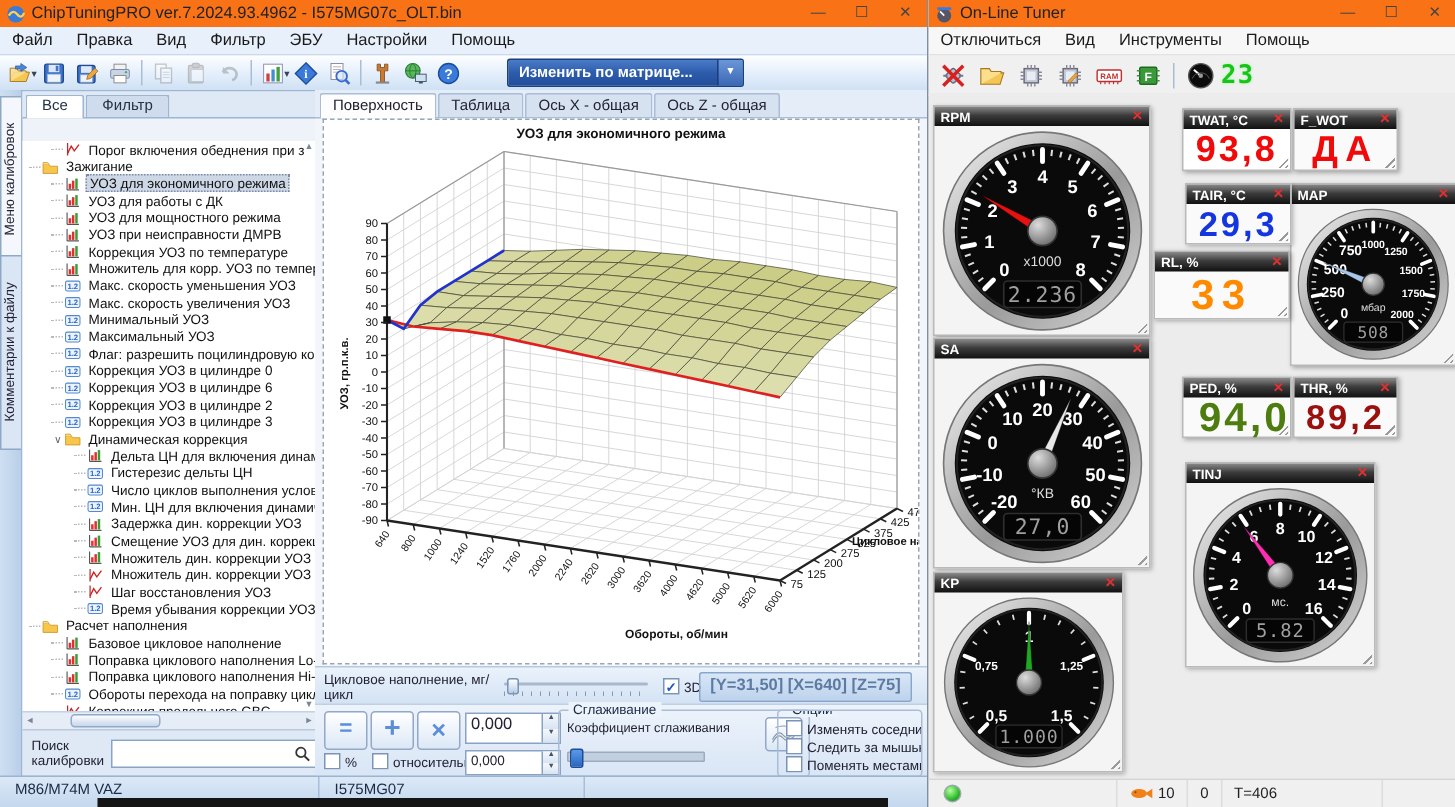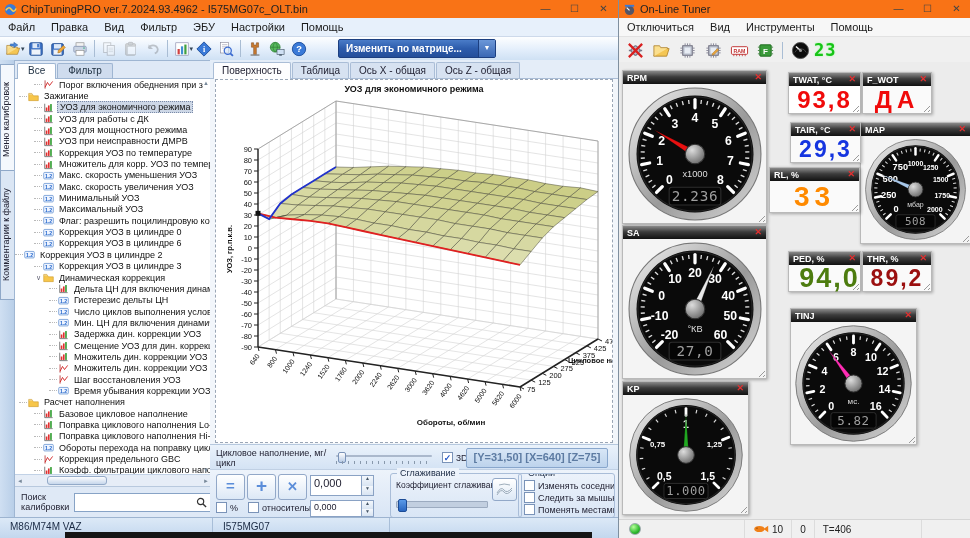--- a/index.html
+++ b/index.html
@@ -22,21 +22,21 @@
   .combo{margin-left:28px;width:156px;height:17px;background:linear-gradient(#4a7cc8,#2d5cac 50%,#234e9a);border:1px solid #1c3f80;border-radius:2px;display:flex;align-items:center;color:#fff;font-weight:bold;font-size:10px;}
   .combo .ctext{padding-left:7px;flex:1;}
   .combo .carrow{width:16px;height:100%;background:linear-gradient(#6b97d8,#3b68b4);border-left:1px solid #1c3f80;text-align:center;font-size:7px;line-height:16px;}
   
   .sidestrip{position:absolute;left:0;top:60px;width:14px;bottom:20px;background:linear-gradient(90deg,#cfdff2,#b9cfe8);}
   .vtab{position:absolute;left:0;width:13px;background:#f4f8fd;border:1px solid #8fa8c8;border-left:none;border-radius:0 0 0 0;writing-mode:vertical-rl;transform:rotate(180deg);font-size:9px;color:#223;text-align:center;padding:4px 0;}
   .leftpanel{position:absolute;left:14px;top:60px;width:196px;bottom:20px;background:#eef3fa;border:1px solid #9fb6d2;display:flex;flex-direction:column;}
   .treetabs{height:17px;display:flex;align-items:flex-end;background:#dfe9f6;padding-left:2px;border-bottom:1px solid #9fb6d2;}
   .ttab{font-size:10px;padding:1px 10px 2px;border:1px solid #9fb6d2;border-bottom:none;border-radius:2px 2px 0 0;background:#cfdcee;color:#234;margin-right:1px;}
   .ttab.active{background:#fff;position:relative;top:1px;padding-bottom:3px;}
-  .tree{flex:1;background:#fff;overflow:hidden;position:relative;font-size:9px;color:#111;}
+  .tree{flex:1;background:#fff;overflow:hidden;position:relative;font-size:9px;color:#111;margin-top:15px;}
   .tree-row{height:11.35px;display:flex;align-items:center;white-space:nowrap;}
   .tree-row .exp{width:9px;flex:none;font-size:7px;color:#667;text-align:center;}
   .tree-row .conn{width:8px;flex:none;border-bottom:1px dotted #b9b9b9;height:0;margin-right:1px;}
   .tree-row .ticon{width:11px;height:11px;flex:none;margin-right:3px;}
   .tree-row .ticon svg{width:11px;height:11px;display:block;}
   .tlabel{padding:0 2px;}
   .tree-row.selected .tlabel{background:#cdd7e6;border:1px dotted #7a8aa8;}
   .vscroll{position:absolute;right:0;top:0;bottom:0;width:10px;display:flex;flex-direction:column;justify-content:space-between;align-items:center;}
   .sarrow{font-size:6px;color:#789;padding:1px;}
   .hscroll{height:11px;background:#e6edf7;border-top:1px solid #c2d2e6;display:flex;align-items:center;}
@@ -399,21 +399,21 @@
           <div class="tree-row" style="padding-left: 19px;">
             <span class="conn"></span>
             <span class="ticon">
               <svg viewBox="0 0 16 16">
                 <rect x="1" y="3.5" width="14" height="9.5" rx="1.5" fill="#eef4ff" stroke="#5588cc" stroke-width="1"></rect>
                 <text x="8" y="11" font-size="7.5" font-weight="bold" fill="#2266cc" text-anchor="middle" font-family="Liberation Sans,sans-serif">1.2</text>
               </svg>
             </span>
             <span class="tlabel">Коррекция УОЗ в цилиндре 6</span>
           </div>
-          <div class="tree-row" style="">
+          <div class="tree-row" style="padding-left: 19px;">
             <span class="conn"></span>
             <span class="ticon">
               <svg viewBox="0 0 16 16">
                 <rect x="1" y="3.5" width="14" height="9.5" rx="1.5" fill="#eef4ff" stroke="#5588cc" stroke-width="1"></rect>
                 <text x="8" y="11" font-size="7.5" font-weight="bold" fill="#2266cc" text-anchor="middle" font-family="Liberation Sans,sans-serif">1.2</text>
               </svg>
             </span>
             <span class="tlabel">Коррекция УОЗ в цилиндре 2</span>
           </div>
           <div class="tree-row" style="padding-left: 19px;">
@@ -984,21 +984,21 @@
           <span class="cb"></span>
           <span class="cblab">относительно</span>
         </div>
         <div class="spin" style="left:100px;top:30px;width:62px;height:15px;">
           <div class="sval" style="font-size:9px;">0,000</div>
           <div class="sarr">
               <div>▲</div>
               <div>▼</div>
             </div>
         </div>
-        <div class="group" style="left:180px;top:3px;width:130px;height:43px;">
+        <div class="group" style="left:162px;top:3px;width:130px;height:43px;padding-left:36px;">
           <span class="gtl">Сглаживание</span>
           <div style="position:absolute;left:5px;top:6px;font-size:8.5px;">Коэффициент сглаживания</div>
           <div style="position:absolute;right:4px;top:4px;width:23px;height:21px;background:linear-gradient(#fff,#dce8f6);border:1px solid #92a8c8;border-radius:3px;display:flex;align-items:center;justify-content:center;">
             <svg width="17" height="15" viewBox="0 0 17 15">
                 <path d="M1 11 Q5 4 8 8 T16 6 M1 13 Q5 6 8 10 T16 8 M3 3 Q8 1 14 3" stroke="#8899aa" fill="none" stroke-width=".8"></path>
               </svg>
           </div>
           <div class="strack" style="position:absolute;left:5px;top:25px;width:92px;">
             <div class="line" style="background:#c2cfe0;height:5px;top:2px;border:1px solid #9cabc0;"></div>
             <div class="thumb" style="background:linear-gradient(#5a9ae8,#2a66c0);border-color:#1c4c96;width:7px;height:11px;"></div>

